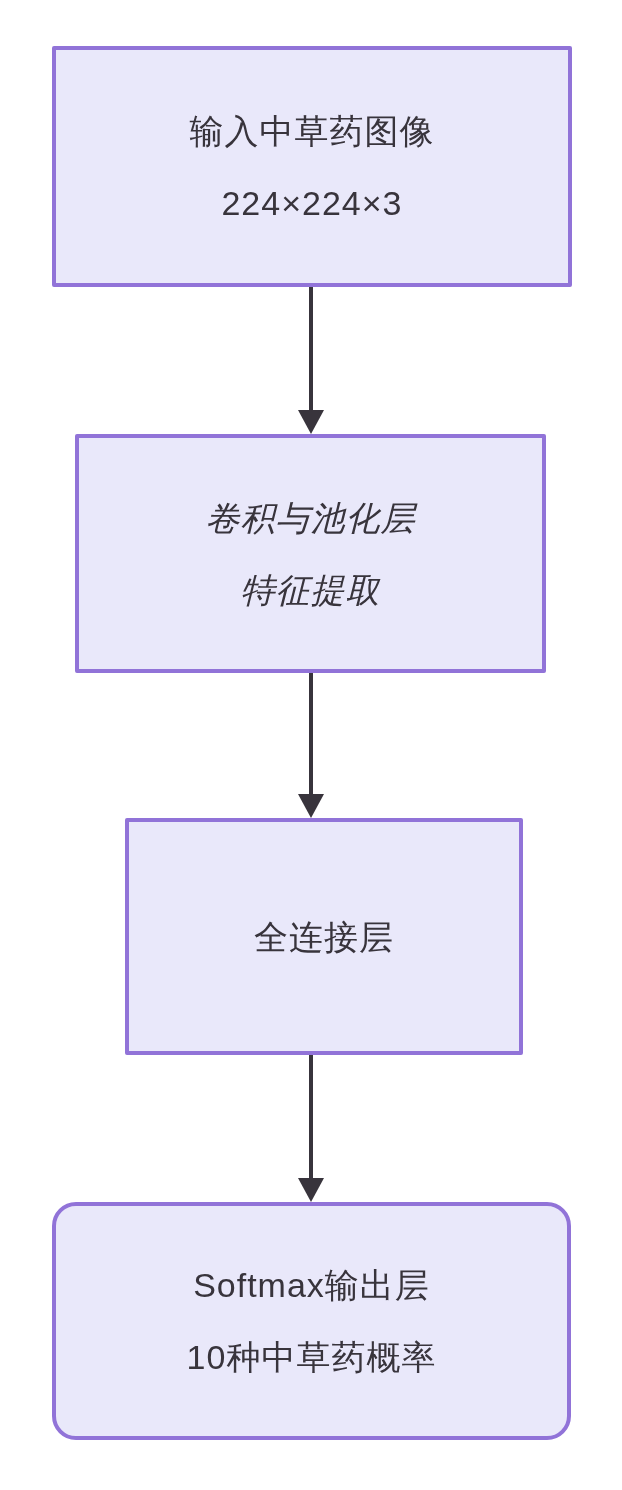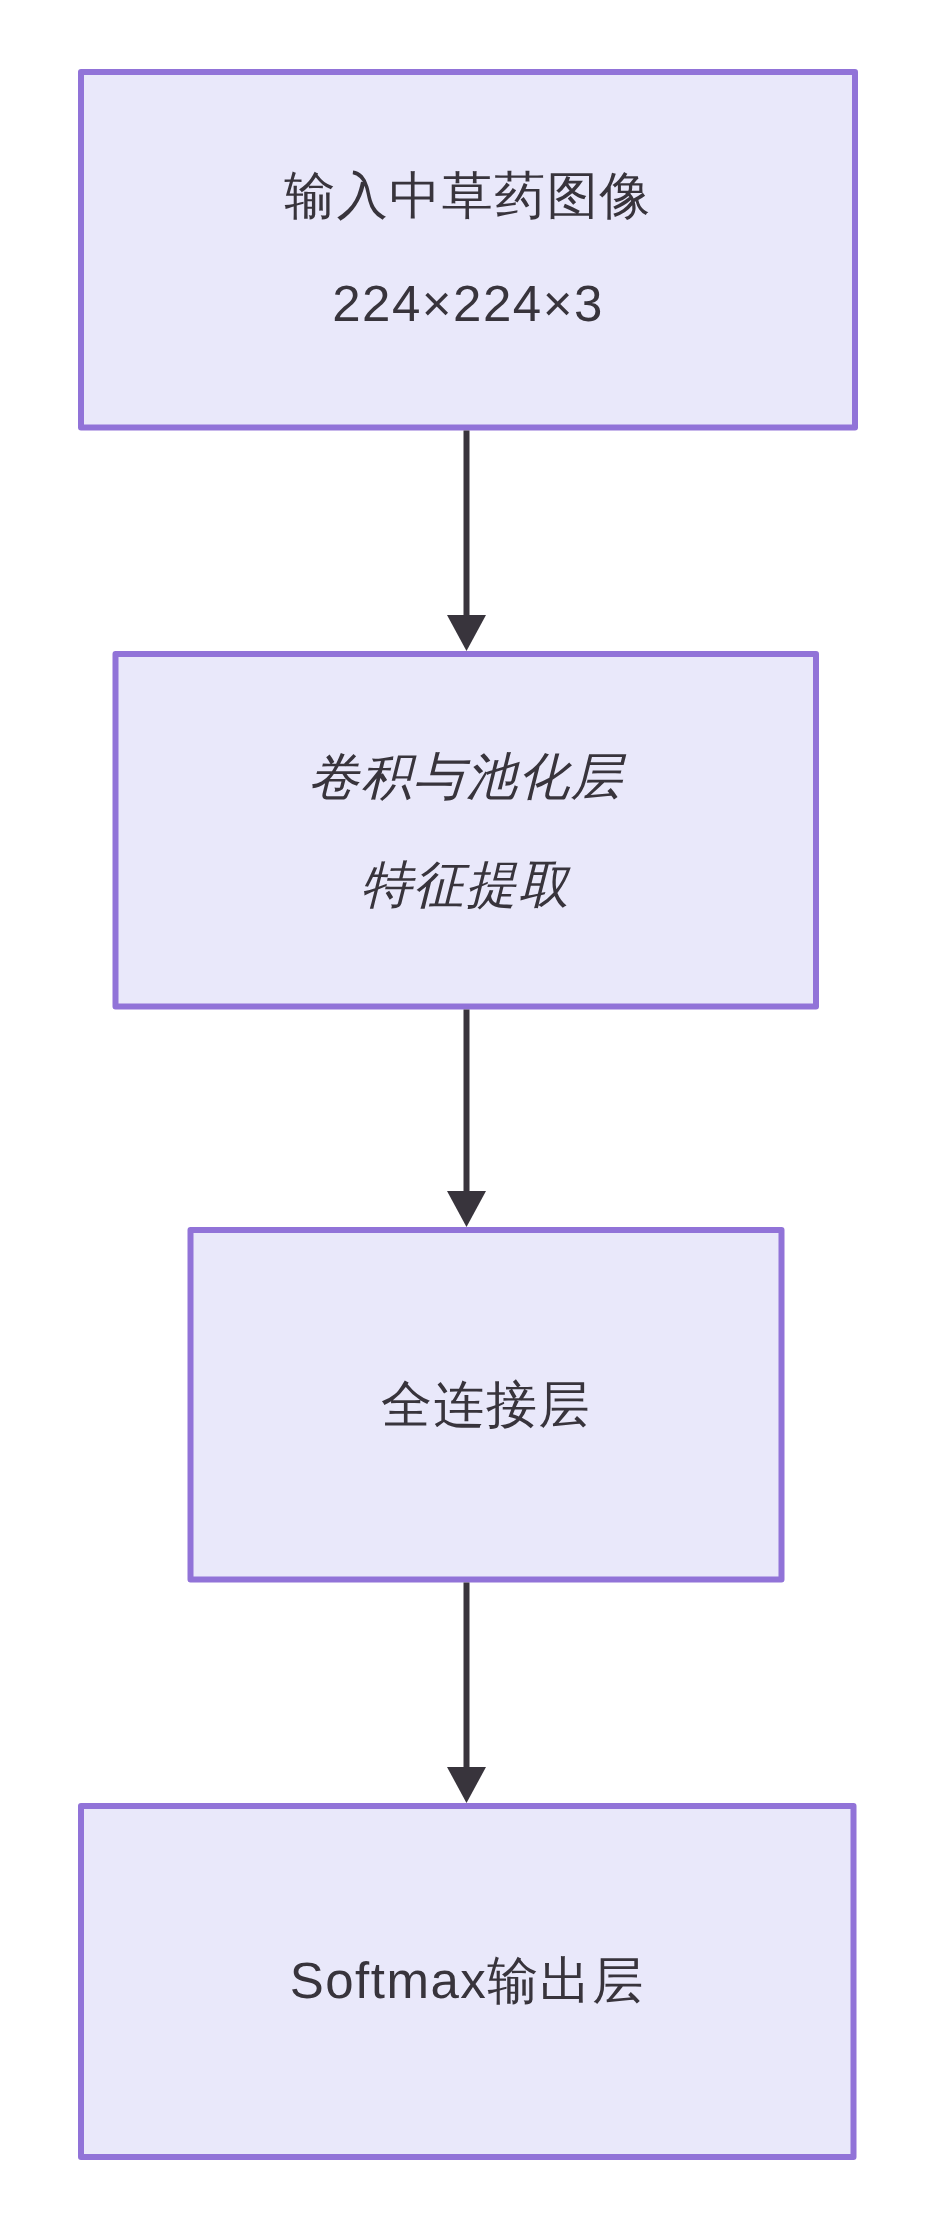--- a/index.html
+++ b/index.html
@@ -34,21 +34,21 @@
     line-height: 72px;
     color: #38343c;
     letter-spacing: 1px;
     white-space: nowrap;
   }
 
   
   .node-input   { left: 52px;  top: 46px;   width: 520px; height: 241px; }
   .node-conv    { left: 75px;  top: 434px;  width: 471px; height: 239px; font-style: italic; }
   .node-fc      { left: 125px; top: 818px;  width: 398px; height: 237px; }
-  .node-softmax { left: 52px;  top: 1202px; width: 519px; height: 238px; }
+  .node-softmax { left: 52px;  top: 1202px; width: 519px; height: 238px; border-radius: 24px; }
 
   .arrow {
     position: absolute;
     width: 26px;
     display: flex;
     flex-direction: column;
     align-items: center;
   }
 
   .arrow-1 { left: 298px; top: 287px;  height: 147px; }
@@ -98,15 +98,16 @@
     <div class="line">全连接层</div>
   </div>
 
   <div class="arrow arrow-3">
     <div class="shaft"></div>
     <div class="head"></div>
   </div>
 
   <div class="node node-softmax">
     <div class="line">Softmax输出层</div>
+    <div class="line">10种中草药概率</div>
   </div>
 
 </div>
 
 </body></html>

